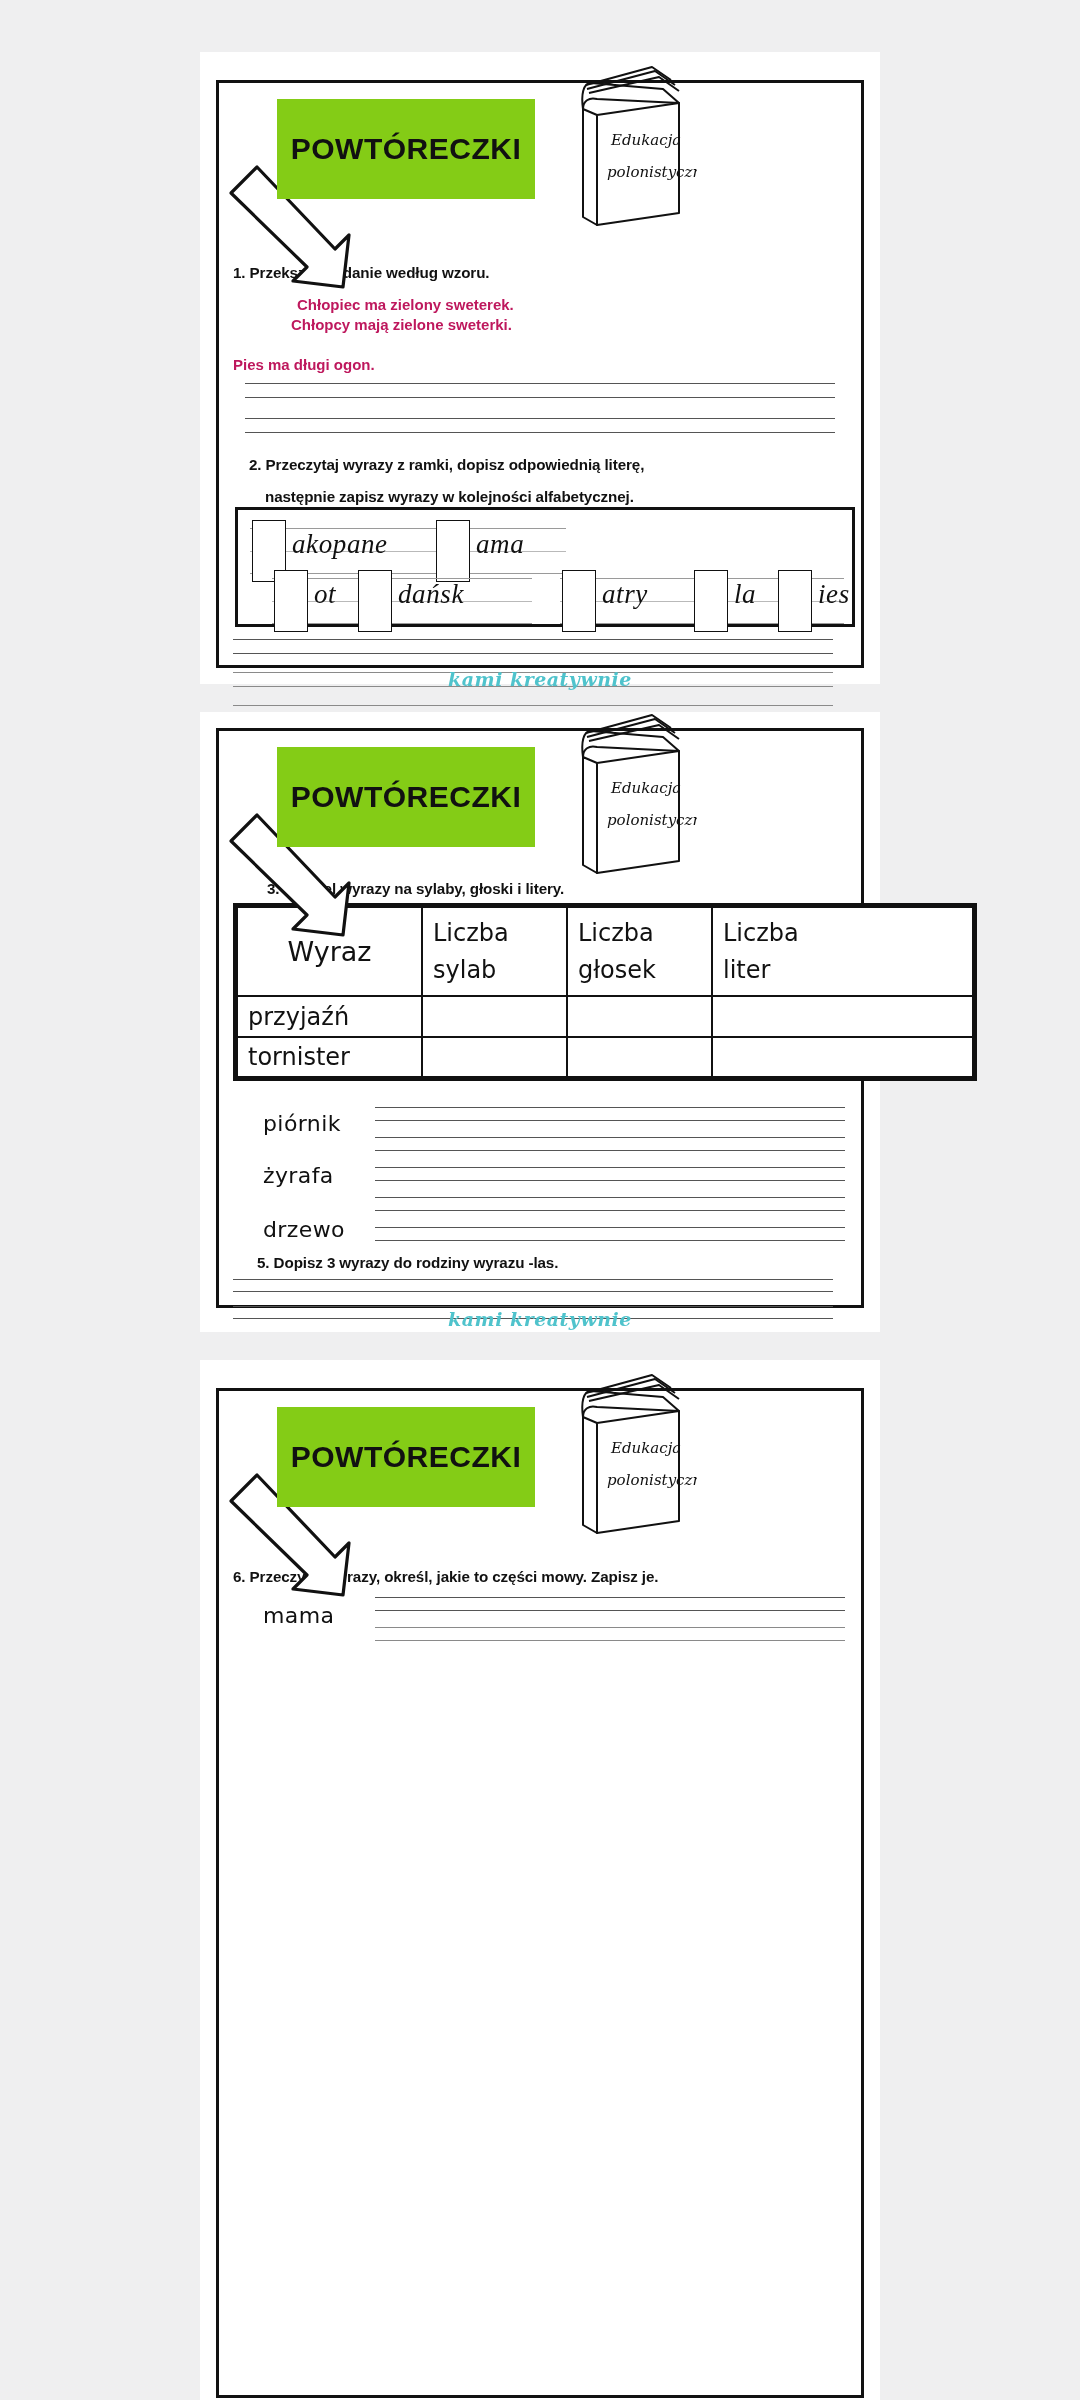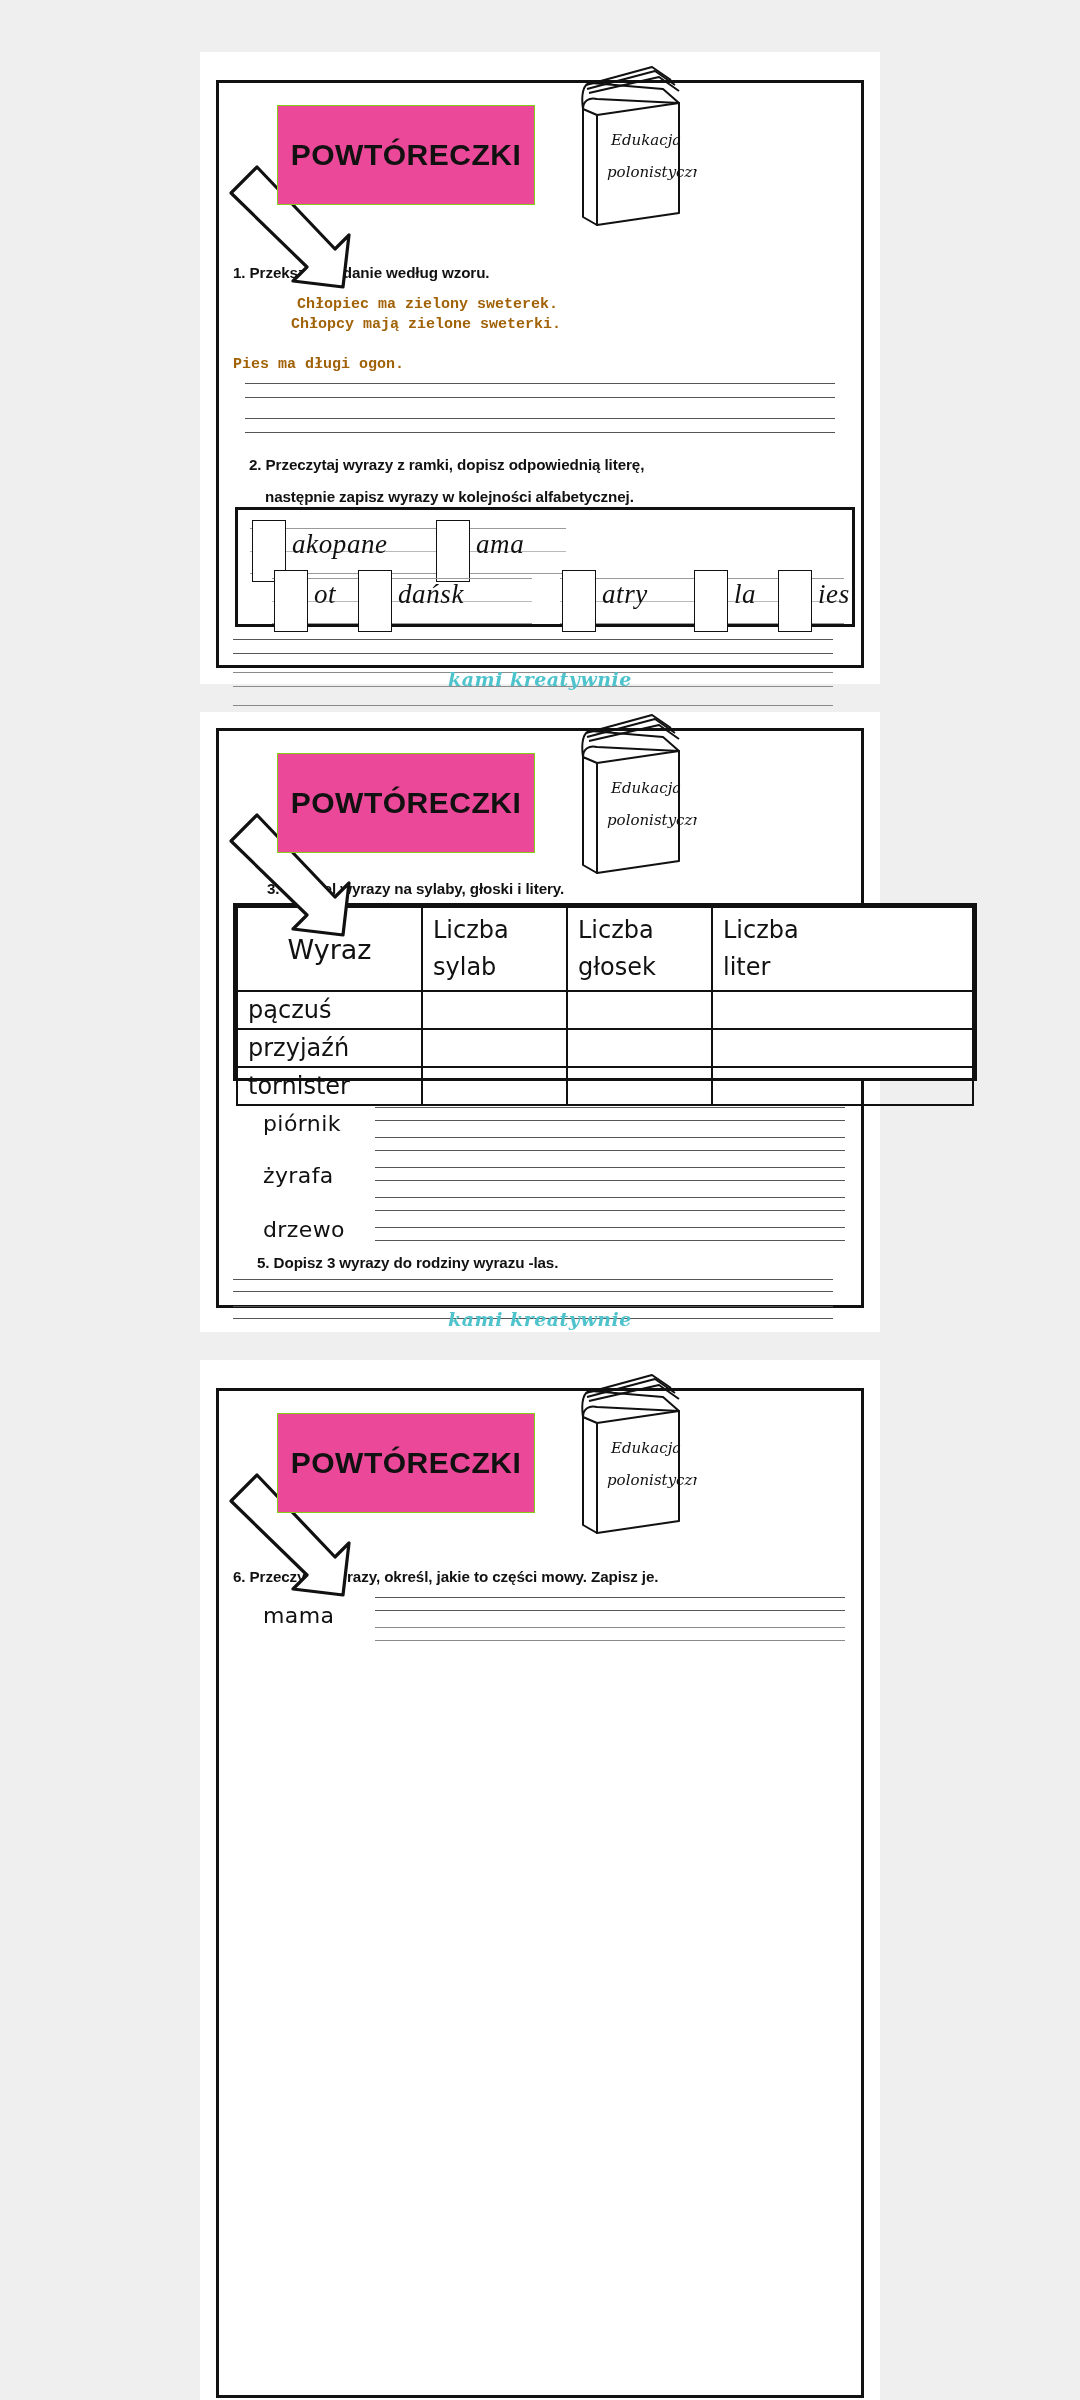--- a/index.html
+++ b/index.html
@@ -18,46 +18,45 @@
   }
   .sheet{
     position:absolute;
     border:3px solid #111;
     background:#fff;
   }
 
   
   .hdr{ position:absolute; left:0; top:0; width:100%; height:190px; }
   .title-box{
-    position:absolute; left:58px; top:22px;
+    position:absolute; left:58px; top:16px;
     width:258px; height:100px;
-    border:1px solid #84cc16; background:#ec4899;
+    border:3px solid #84cc16; background:#84cc16;
     z-index:3;
   }
   .title-box span{
     position:absolute; left:0; right:0; top:50%;
     transform:translateY(-50%);
     text-align:center;
     font-size:30px; font-weight:bold; letter-spacing:.5px;
     color:#111; white-space:nowrap;
   }
   .arrow-icon{ position:absolute; left:4px; top:48px; z-index:2; }
   .book-icon{ position:absolute; left:348px; top:-18px; z-index:1; }
 
   
   .q{
     position:absolute;
     font-size:15.2px; font-weight:bold; color:#111;
     line-height:1.28; letter-spacing:-.1px;
   }
   .sample{
     position:absolute;
-    font-size:15px; font-weight:bold; color:#a16207;
+    font-size:15px; font-weight:bold; color:#be185d;
     line-height:1.35;
-    font-family:Liberation Mono, monospace;
   }
   .hand{
     position:absolute;
     font-family:"DejaVu Sans", sans-serif;
     font-size:22px; color:#111; letter-spacing:.4px;
   }
 
   
   .lines{ position:absolute; }
   .lines i{
@@ -263,26 +262,20 @@
             <td class="head-c" style="width:145px;">
               <div>Liczba</div>
               <div>głosek</div>
             </td>
             <td class="head-c">
               <div>Liczba</div>
               <div>liter</div>
             </td>
           </tr>
           <tr>
-            <td class="word">pączuś</td>
-            <td class="blank"></td>
-            <td class="blank"></td>
-            <td class="blank"></td>
-          </tr>
-          <tr>
             <td class="word">przyjaźń</td>
             <td class="blank"></td>
             <td class="blank"></td>
             <td class="blank"></td>
           </tr>
           <tr>
             <td class="word">tornister</td>
             <td class="blank"></td>
             <td class="blank"></td>
             <td class="blank"></td>

